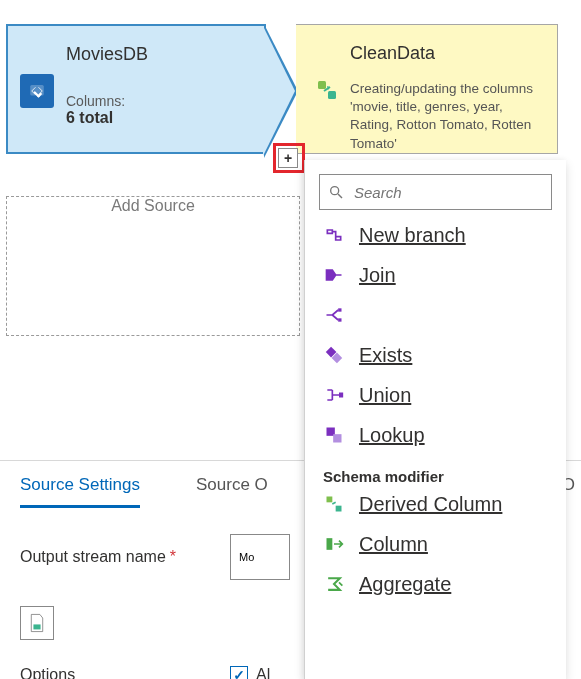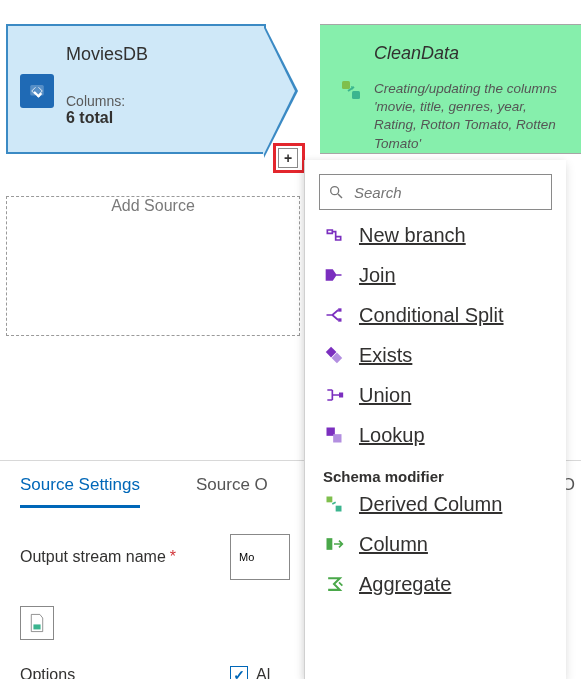--- a/index.html
+++ b/index.html
@@ -88,29 +88,28 @@
     left: 273px;
     top: 143px;
     width: 32px; height: 30px;
     border: 3px solid #e3262d;
     z-index: 2;
     pointer-events: none;
   }
 
   
   .node-clean {
-    left: 320px;
+    left: 296px;
     top: 24px;
     width: 262px;
-    background: #86efac;
+    background: #fef9c3;
     border-top: 1px solid #a6a6a6;
     border-bottom: 1px solid #a6a6a6;
     border-right: 1px solid #a6a6a6;
     display:flex;
-    font-style:italic;
   }
   .node-clean::before {
     
     content:"";
     position:absolute;
     left:-1px; top:-1px;
     width:0;height:0;
     border-top: 66px solid #fff;
     border-bottom: 66px solid #fff;
     border-left: 0;
@@ -330,21 +329,20 @@
       <span>Join</span>
     </div>
     <div class="menu-item">
       <span class="mi-icon">
         <svg width="20" height="20" viewBox="0 0 24 24">
             <path d="M3 12h7M10 12l7-6M10 12l7 6" stroke="#7b2fbf" stroke-width="2" fill="none"></path>
             <rect x="17" y="4" width="4" height="4" fill="#7b2fbf"></rect>
             <rect x="17" y="16" width="4" height="4" fill="#7b2fbf"></rect>
           </svg>
       </span>
-      <span>Conditional Split</span>
     </div>
     <div class="menu-item">
       <span class="mi-icon">
         <svg width="20" height="20" viewBox="0 0 24 24">
             <rect x="4" y="4" width="9" height="9" transform="rotate(45 8.5 8.5)" fill="#7b2fbf"></rect>
             <rect x="11" y="11" width="9" height="9" transform="rotate(45 15.5 15.5)" fill="#b38fe0"></rect>
           </svg>
       </span>
       <span>Exists</span>
     </div>

